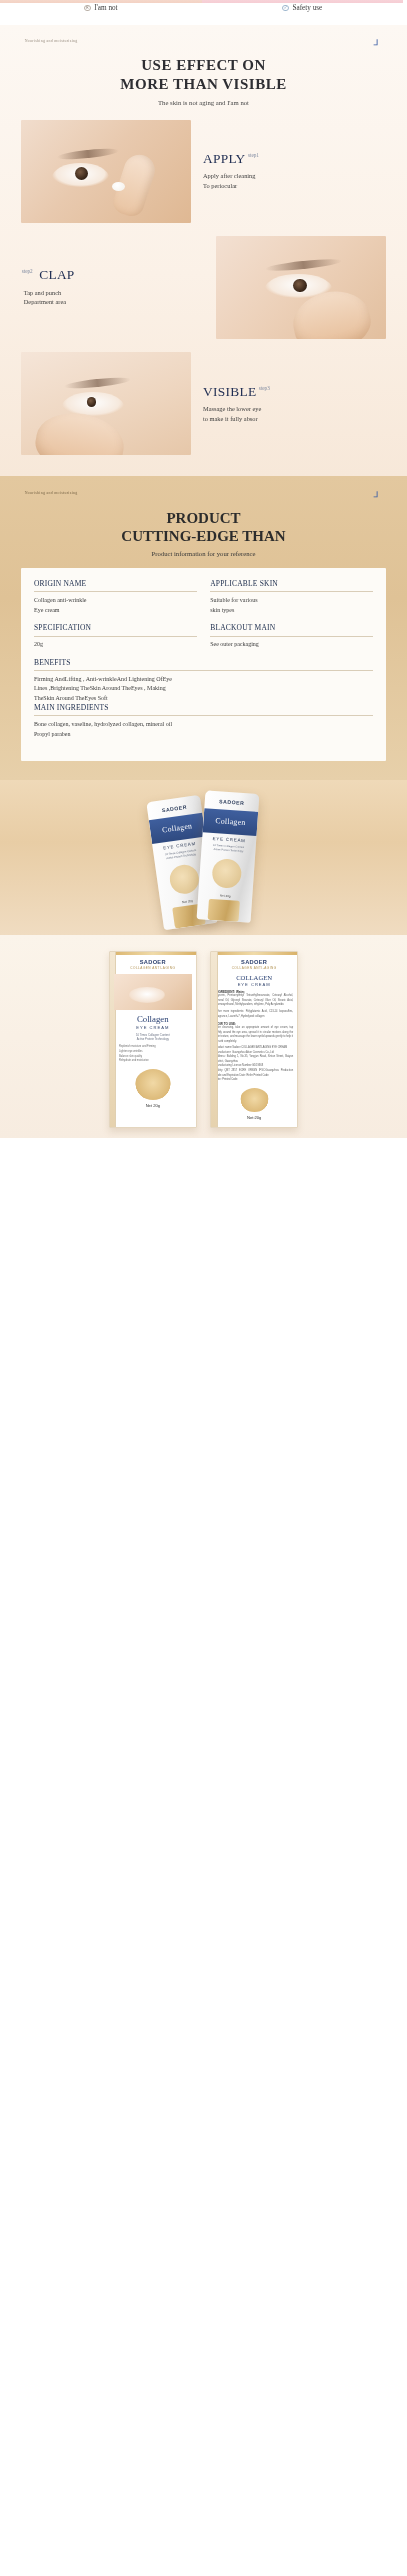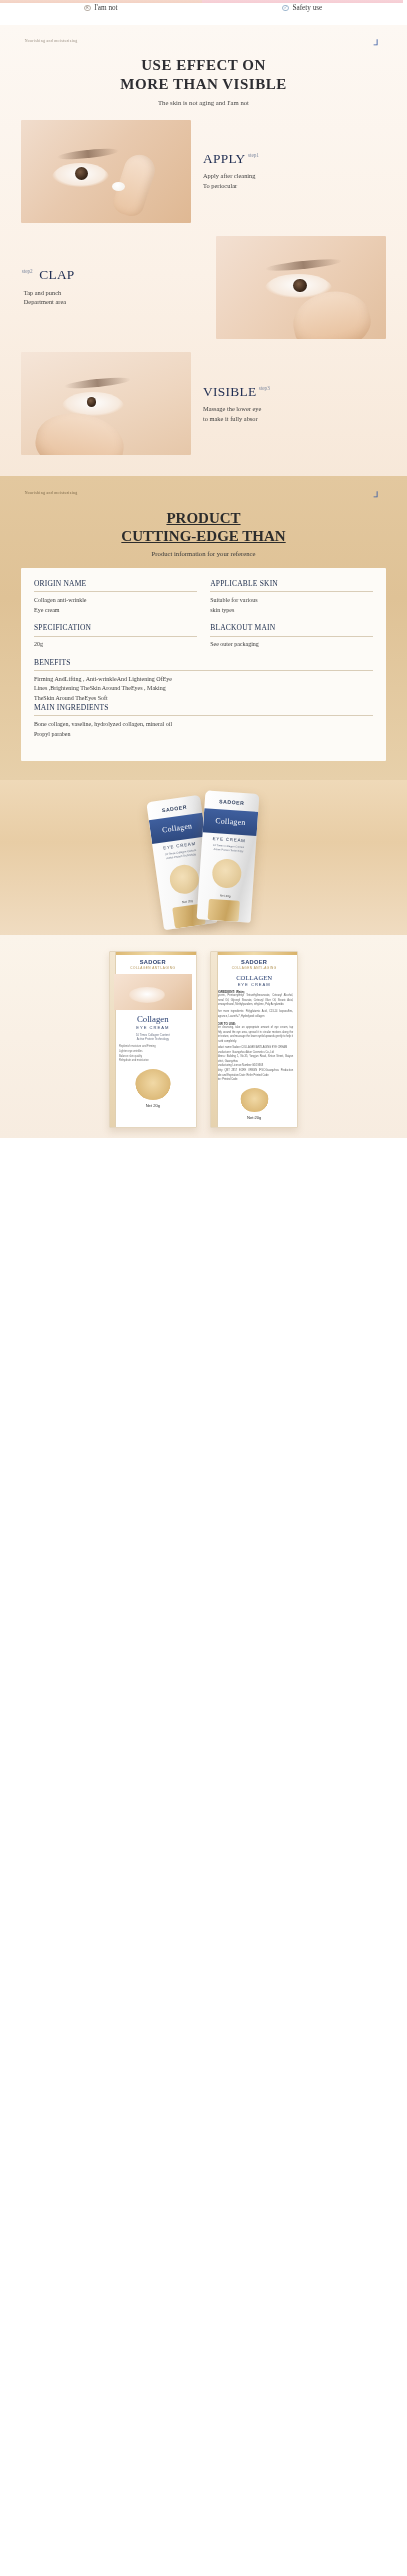--- a/index.html
+++ b/index.html
@@ -188,21 +188,20 @@
     padding: 12.4px 20.6px 19.6px 20.6px;
     position: relative;
   }
   .brandline.dark { color: #7a6748; }
   .pi-title {
     text-align: center;
     margin-top: 11.3px;
     font-size: 15px;
     line-height: 1.2;
     color: #2c2c2c;
-    text-decoration: underline;
   }
   .pi-sub {
     text-align: center;
     margin-top: 5.2px;
     font-size: 6.7px;
     color: #3a3a3a;
   }
   .spec-card {
     margin-top: 11.3px;
     background: #fdfbf7;

